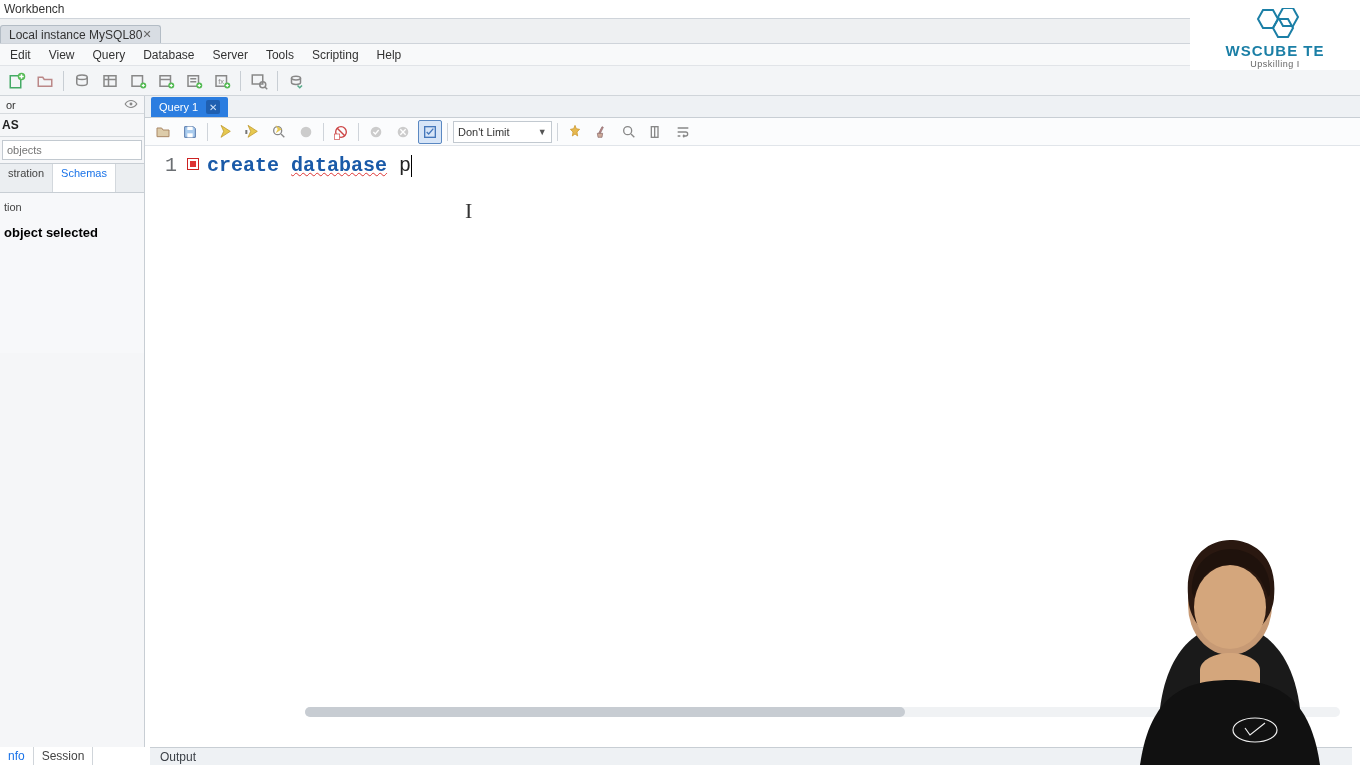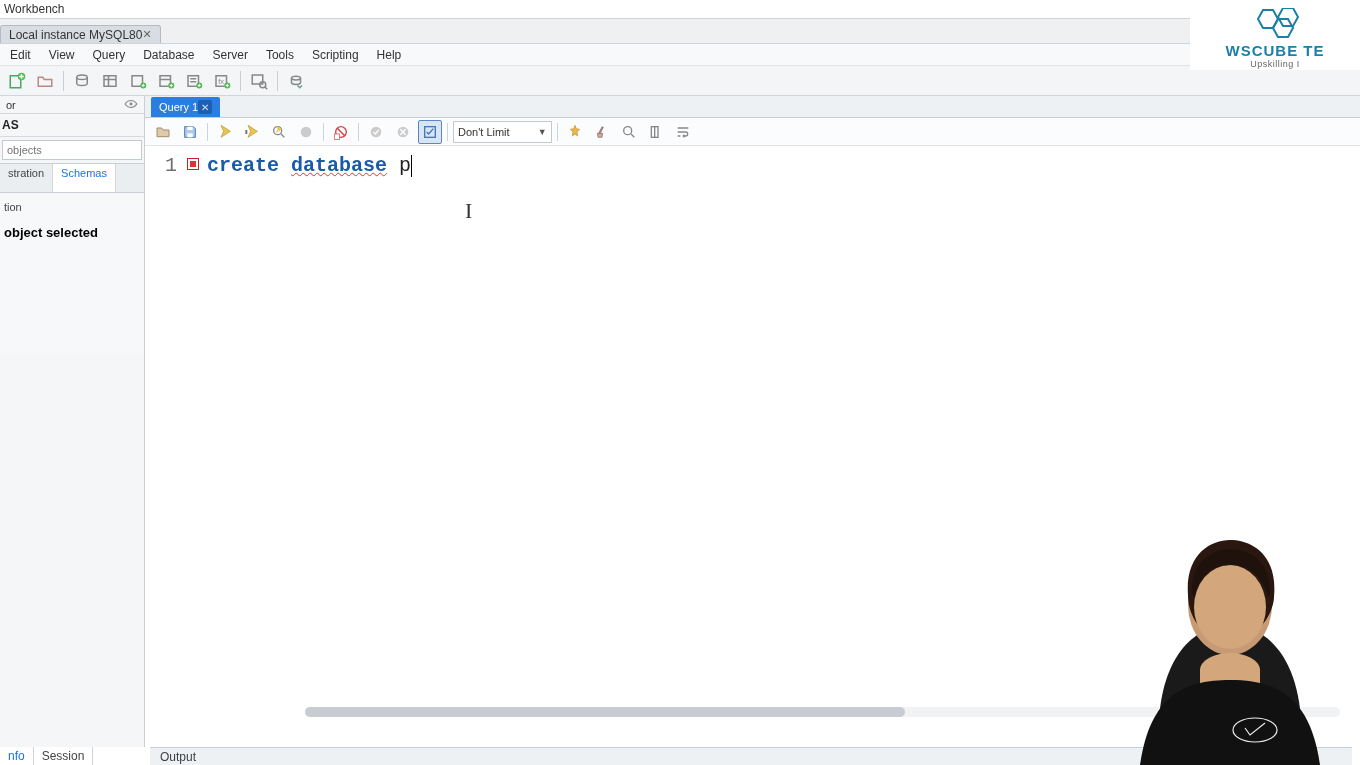--- a/index.html
+++ b/index.html
@@ -45,21 +45,21 @@
   .no-object { font-weight:600; font-size:13px; color:#000; padding-top:10px; }
   .info-tabs { position:absolute; left:0; bottom:0; height:18px; display:flex; font-size:12px;margin-top:47px; }
   .info-tab { padding:2px 8px; border-right:1px solid #d0d5da; color:#444; cursor:pointer; }
   .info-tab.active { color:#1a73e8; background:#fff; }
 
   
   .editor-area { flex:1; display:flex; flex-direction:column; background:#fff; position:relative; }
 
   
   .query-tabs { height:22px; background:#eef1f4; display:flex; align-items:flex-end; padding-left:6px; border-bottom:1px solid #c8ced4; }
-  .query-tab { height:20px; background:#2b7de0; color:#fff; display:flex; align-items:center; padding:0 8px; font-size:11px; border-top-left-radius:2px; border-top-right-radius:2px; }
+  .query-tab { height:20px; background:#2b7de0; color:#fff; display:flex; align-items:center; padding:0 8px; font-size:11px; gap:8px; border-top-left-radius:2px; border-top-right-radius:2px; }
   .query-tab .close-x { background:#1f5fb0; color:#cfe2f8; width:14px; height:14px; display:flex; align-items:center; justify-content:center; border-radius:2px; font-size:10px; cursor:pointer; }
 
   
   .query-toolbar { height:28px; display:flex; align-items:center; padding:0 6px; gap:3px; border-bottom:1px solid #e1e5ea; background:#fbfcfd; }
   .qtb-btn { width:24px; height:24px; display:flex; align-items:center; justify-content:center; cursor:pointer; border:1px solid transparent; border-radius:2px; }
   .qtb-btn.toggled { border-color:#5a88c2; background:#d7e5f7; }
   .qtb-sep { width:1px; height:18px; background:#cfd4da; margin:0 2px; }
   .limit-combo { height:22px; display:flex; align-items:center; border:1px solid #c2c9d0; background:#fff; padding:0 4px; font-size:11px; color:#333; gap:28px; cursor:pointer; }
   .limit-combo .caret { font-size:9px; color:#555; }
   .qtb-btn svg { width:16px; height:16px; }

